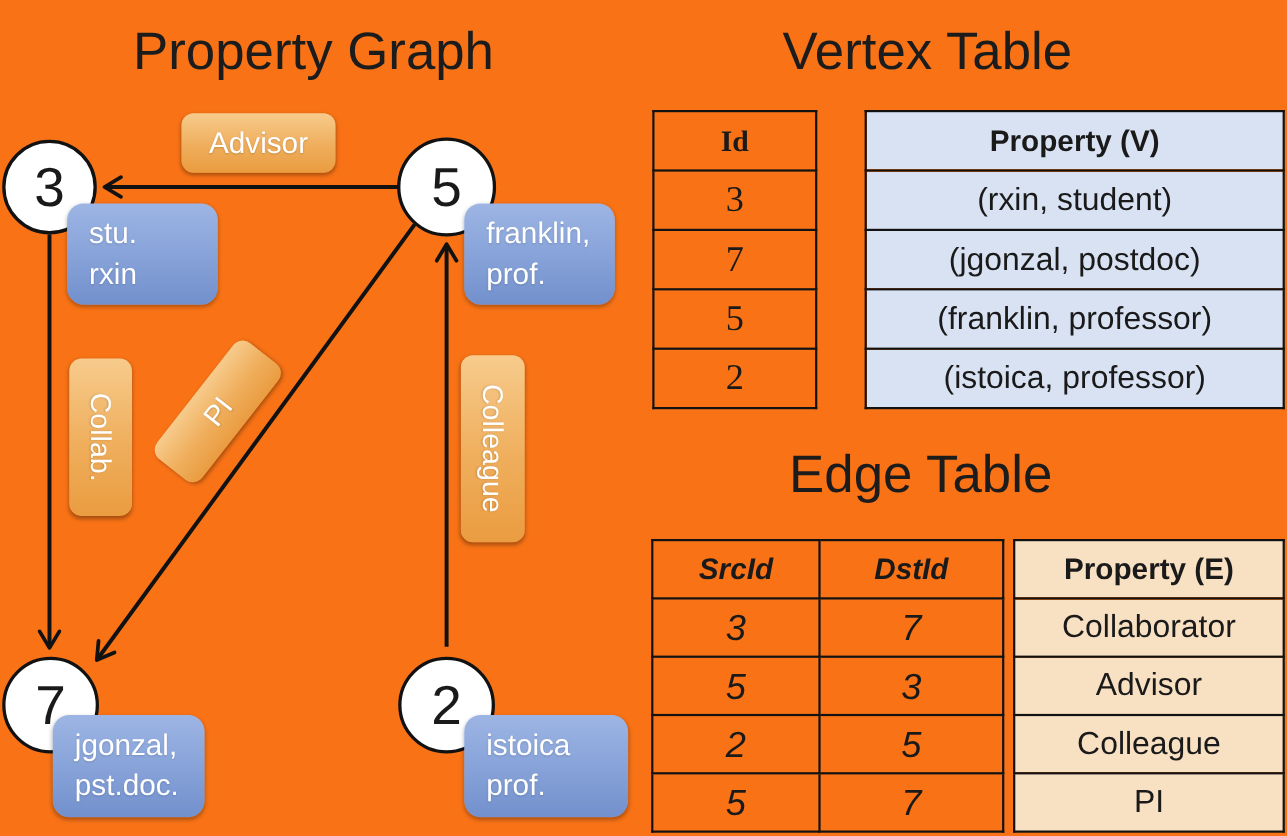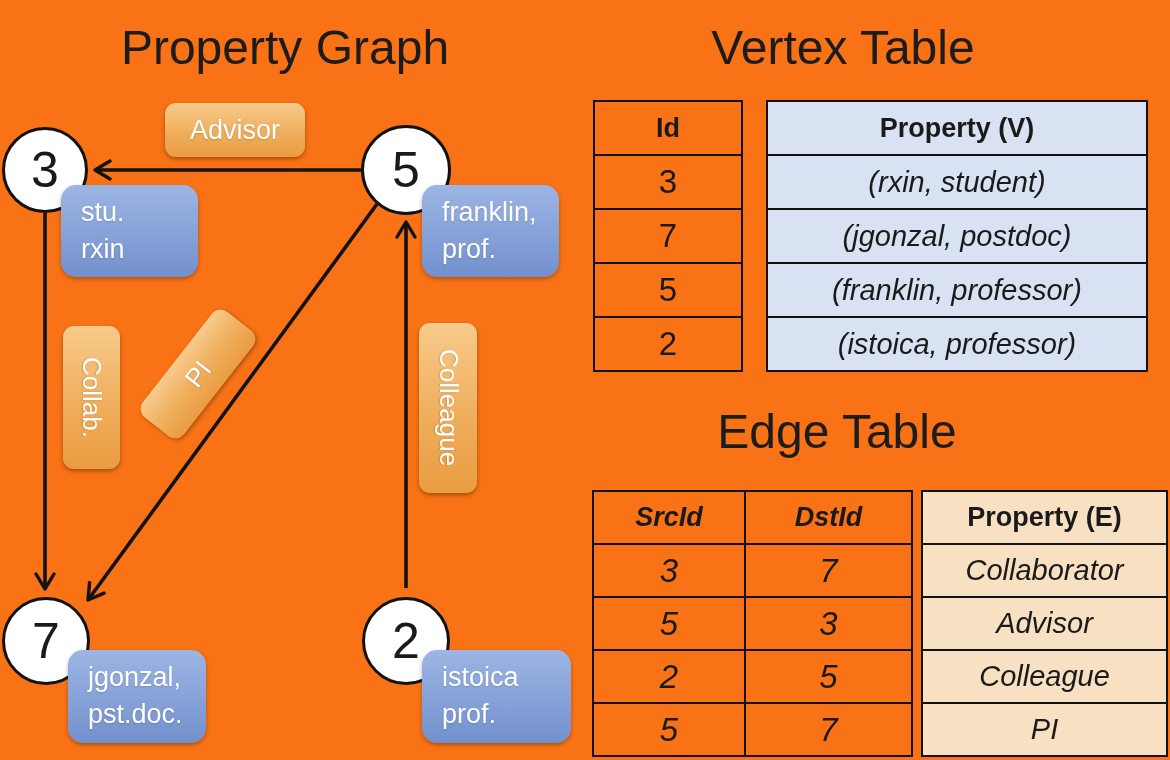--- a/index.html
+++ b/index.html
@@ -37,21 +37,21 @@
   }
   
   .tbl-wrap { position:absolute; }
   table { border-collapse:collapse; table-layout:fixed; }
   td {
     border:2.5px solid #121212; text-align:center; vertical-align:middle;
     padding:0; overflow:hidden; white-space:nowrap;
   }
   .hdr td { font-weight:bold; font-size:27px; }
   .num td { font-size:33px; }
-  .propcell { font-size:29px;font-style:italic; }
+  .propcell { font-size:29px; }
   .vt-prop td { background:#d9e2f3; }
   .et-prop td { background:#f8e0c3; }
   .vt td { height:52.1px; }
   .et td { height:51.1px; }
 </style>
 </head>
 <body>
 
 <div class="canvas">
 
@@ -97,56 +97,56 @@
     </div>
 
     <div class="vbox" style="left:61px; top:185px; width:137px; height:92px;">
       <div>stu.</div>
       <div>rxin</div>
     </div>
     <div class="vbox" style="left:422px; top:185px; width:137px; height:92px;">
       <div>franklin,</div>
       <div>prof.</div>
     </div>
-    <div class="vbox" style="left:68px; top:650px; width:138px; height:93px;">
+    <div class="vbox" style="left:48px; top:650px; width:138px; height:93px;">
       <div>jgonzal,</div>
       <div>pst.doc.</div>
     </div>
     <div class="vbox" style="left:422px; top:650px; width:149px; height:93px;">
       <div>istoica</div>
       <div>prof.</div>
     </div>
   </section>
 
   <section>
     <div class="fig-title" style="left:843px; top:20px;">Vertex Table</div>
 
     <div class="tbl-wrap" style="left:593px; top:100px;">
-      <table class="vt" style="width:150px;">
+      <table class="vt" style="width:150px;font-family:Liberation Serif, serif;">
         <tbody>
             <tr class="hdr">
               <td>Id</td>
             </tr>
         <tr class="num">
               <td>3</td>
             </tr>
         <tr class="num">
               <td>7</td>
             </tr>
         <tr class="num">
               <td>5</td>
             </tr>
         <tr class="num">
               <td>2</td>
             </tr>
       </tbody>
         </table>
     </div>
 
-    <div class="tbl-wrap" style="left:766px; top:100px;">
+    <div class="tbl-wrap" style="left:786px; top:100px;">
       <table class="vt vt-prop" style="width:382px;">
         <tbody>
             <tr class="hdr">
               <td>Property (V)</td>
             </tr>
         <tr>
               <td class="propcell">(rxin, student)</td>
             </tr>
         <tr>
               <td class="propcell">(jgonzal, postdoc)</td>

